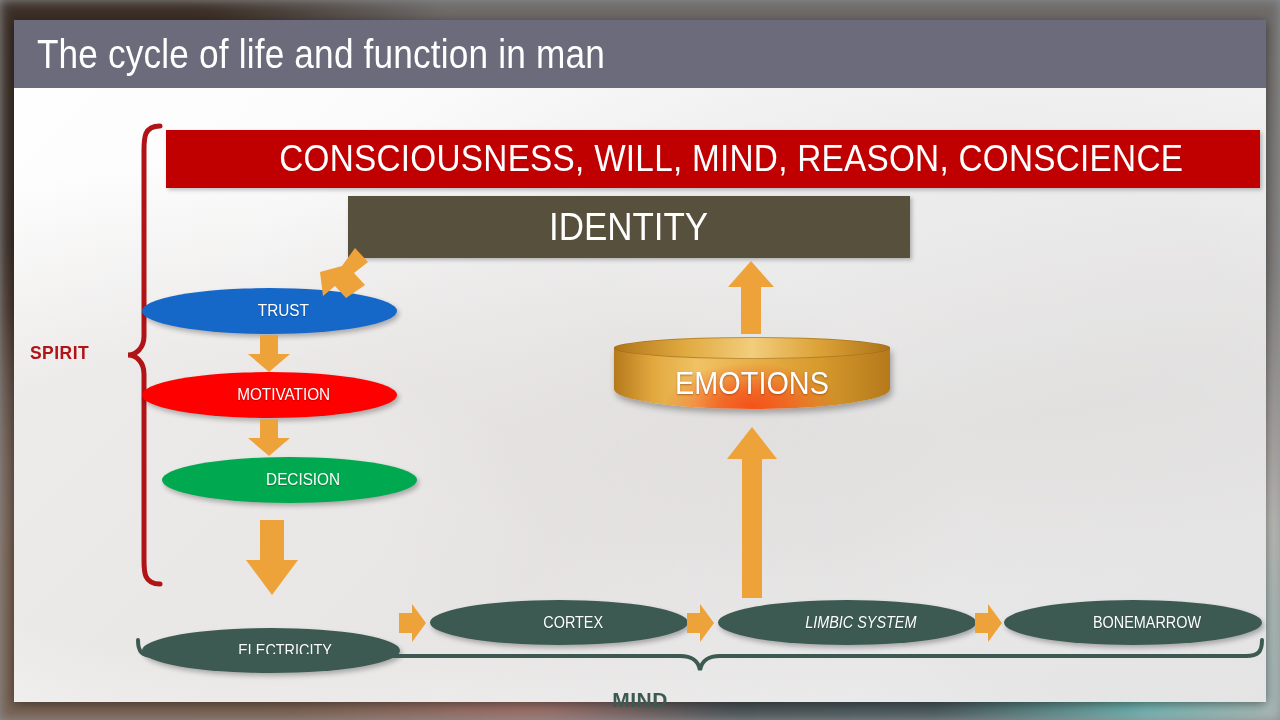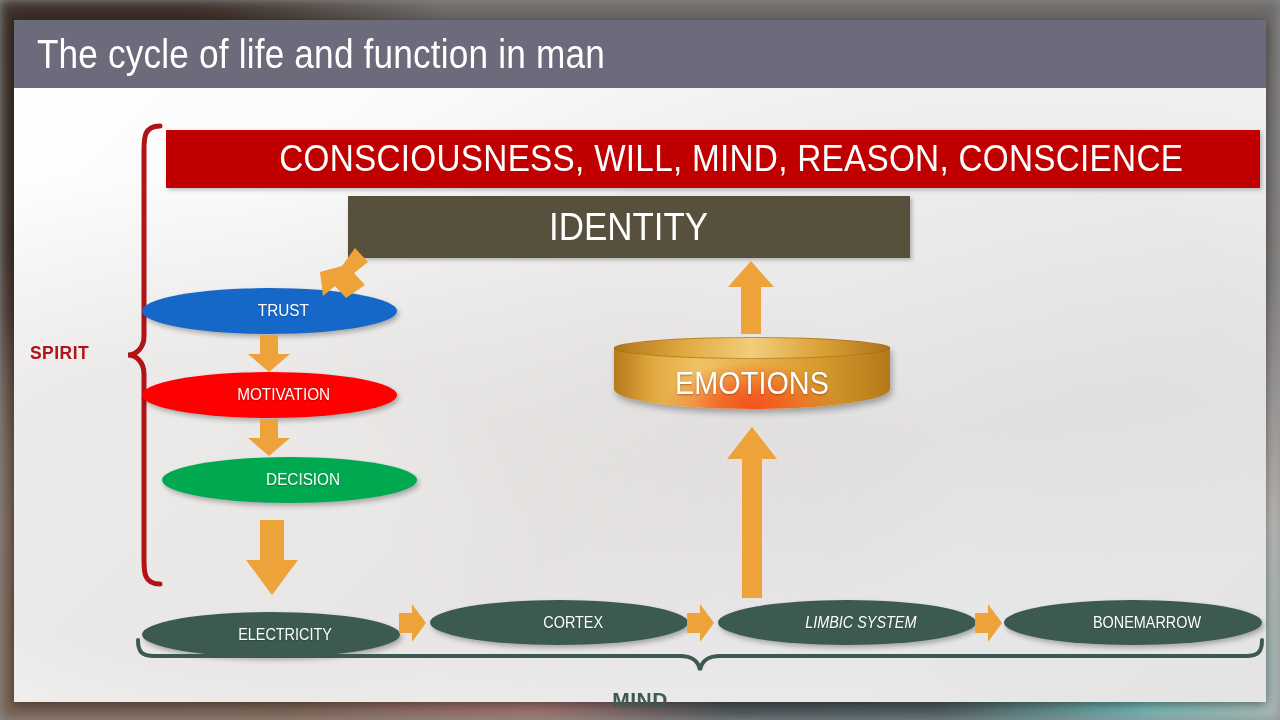--- a/index.html
+++ b/index.html
@@ -103,21 +103,21 @@
   #trust    { left:128px; top:268px; width:255px; height:46px; background:#1568c8; }
   #trust span{ font-size:17px; }
   #motivation{ left:128px; top:352px; width:255px; height:46px; background:#fe0000; }
   #motivation span{ font-size:17px; }
   #decision { left:136px; top:437px; width:255px; height:46px; background:#00a84f;margin-left:12px; }
   #decision span{ font-size:17px; }
 
   
   .bell { background:#3c5a52; }
   .bell span{ font-size:16px; }
-  #electricity { left:128px; top:592px; width:258px; height:45px; }
+  #electricity { left:128px; top:608px; width:258px; height:45px; }
   #cortex      { left:416px; top:580px; width:258px; height:45px; }
   #limbic      { left:704px; top:580px; width:258px; height:45px;font-style:italic; }
   #bonemarrow  { left:990px; top:580px; width:258px; height:45px; }
 
   
   #emotions { left:600px; top:317px; width:276px; height:80px; }
   #emotions .cyl-body{
     position:absolute; left:0; top:10px; width:276px; height:62px;
     background:
       radial-gradient(ellipse 55% 120% at 50% 95%, #f4521a 0%, rgba(244,82,26,.75) 22%, rgba(230,140,40,0) 58%),

